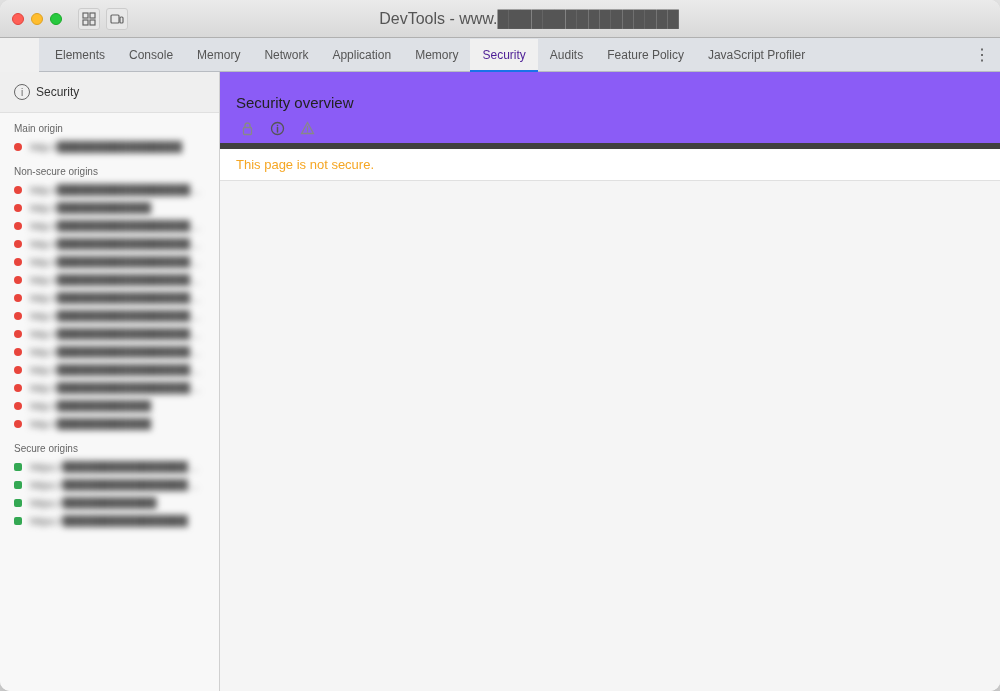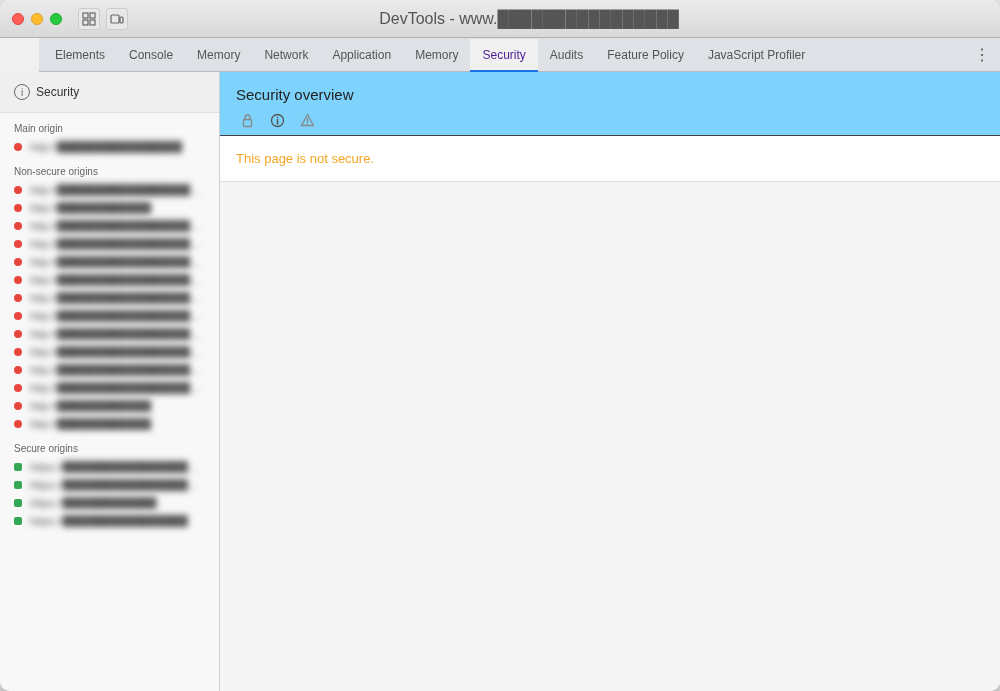--- a/index.html
+++ b/index.html
@@ -194,23 +194,23 @@
     
     .content {
       flex: 1;
       background: #f5f5f5;
       display: flex;
       flex-direction: column;
       overflow: hidden;
     }
 
     .content-header {
-      padding: 14px 16px 0 16px;
-      background: #7dd3fc;
-      border-bottom: 1px solid #404040;
+      padding: 22px 16px 0 16px;
+      background: #8b5cf6;
+      border-bottom: 6px solid #404040;
     }
 
     .content-title {
       font-size: 15px;
       font-weight: 400;
       color: #222;
       margin-bottom: 6px;
     }
 
     .content-icons {
@@ -229,21 +229,21 @@
       color: #666;
       font-size: 12px;
       border-radius: 3px;
     }
     .content-icon-btn.active { color: #1a73e8; }
 
     
     .warning-message {
       background: #fff;
       border-bottom: 1px solid #e0e0e0;
-      padding: 15px 16px;
+      padding: 8px 16px;
       font-size: 13px;
       color: #f5a623;
     }
 
     .content-body {
       flex: 1;
       background: #f5f5f5;
     }
 
     

